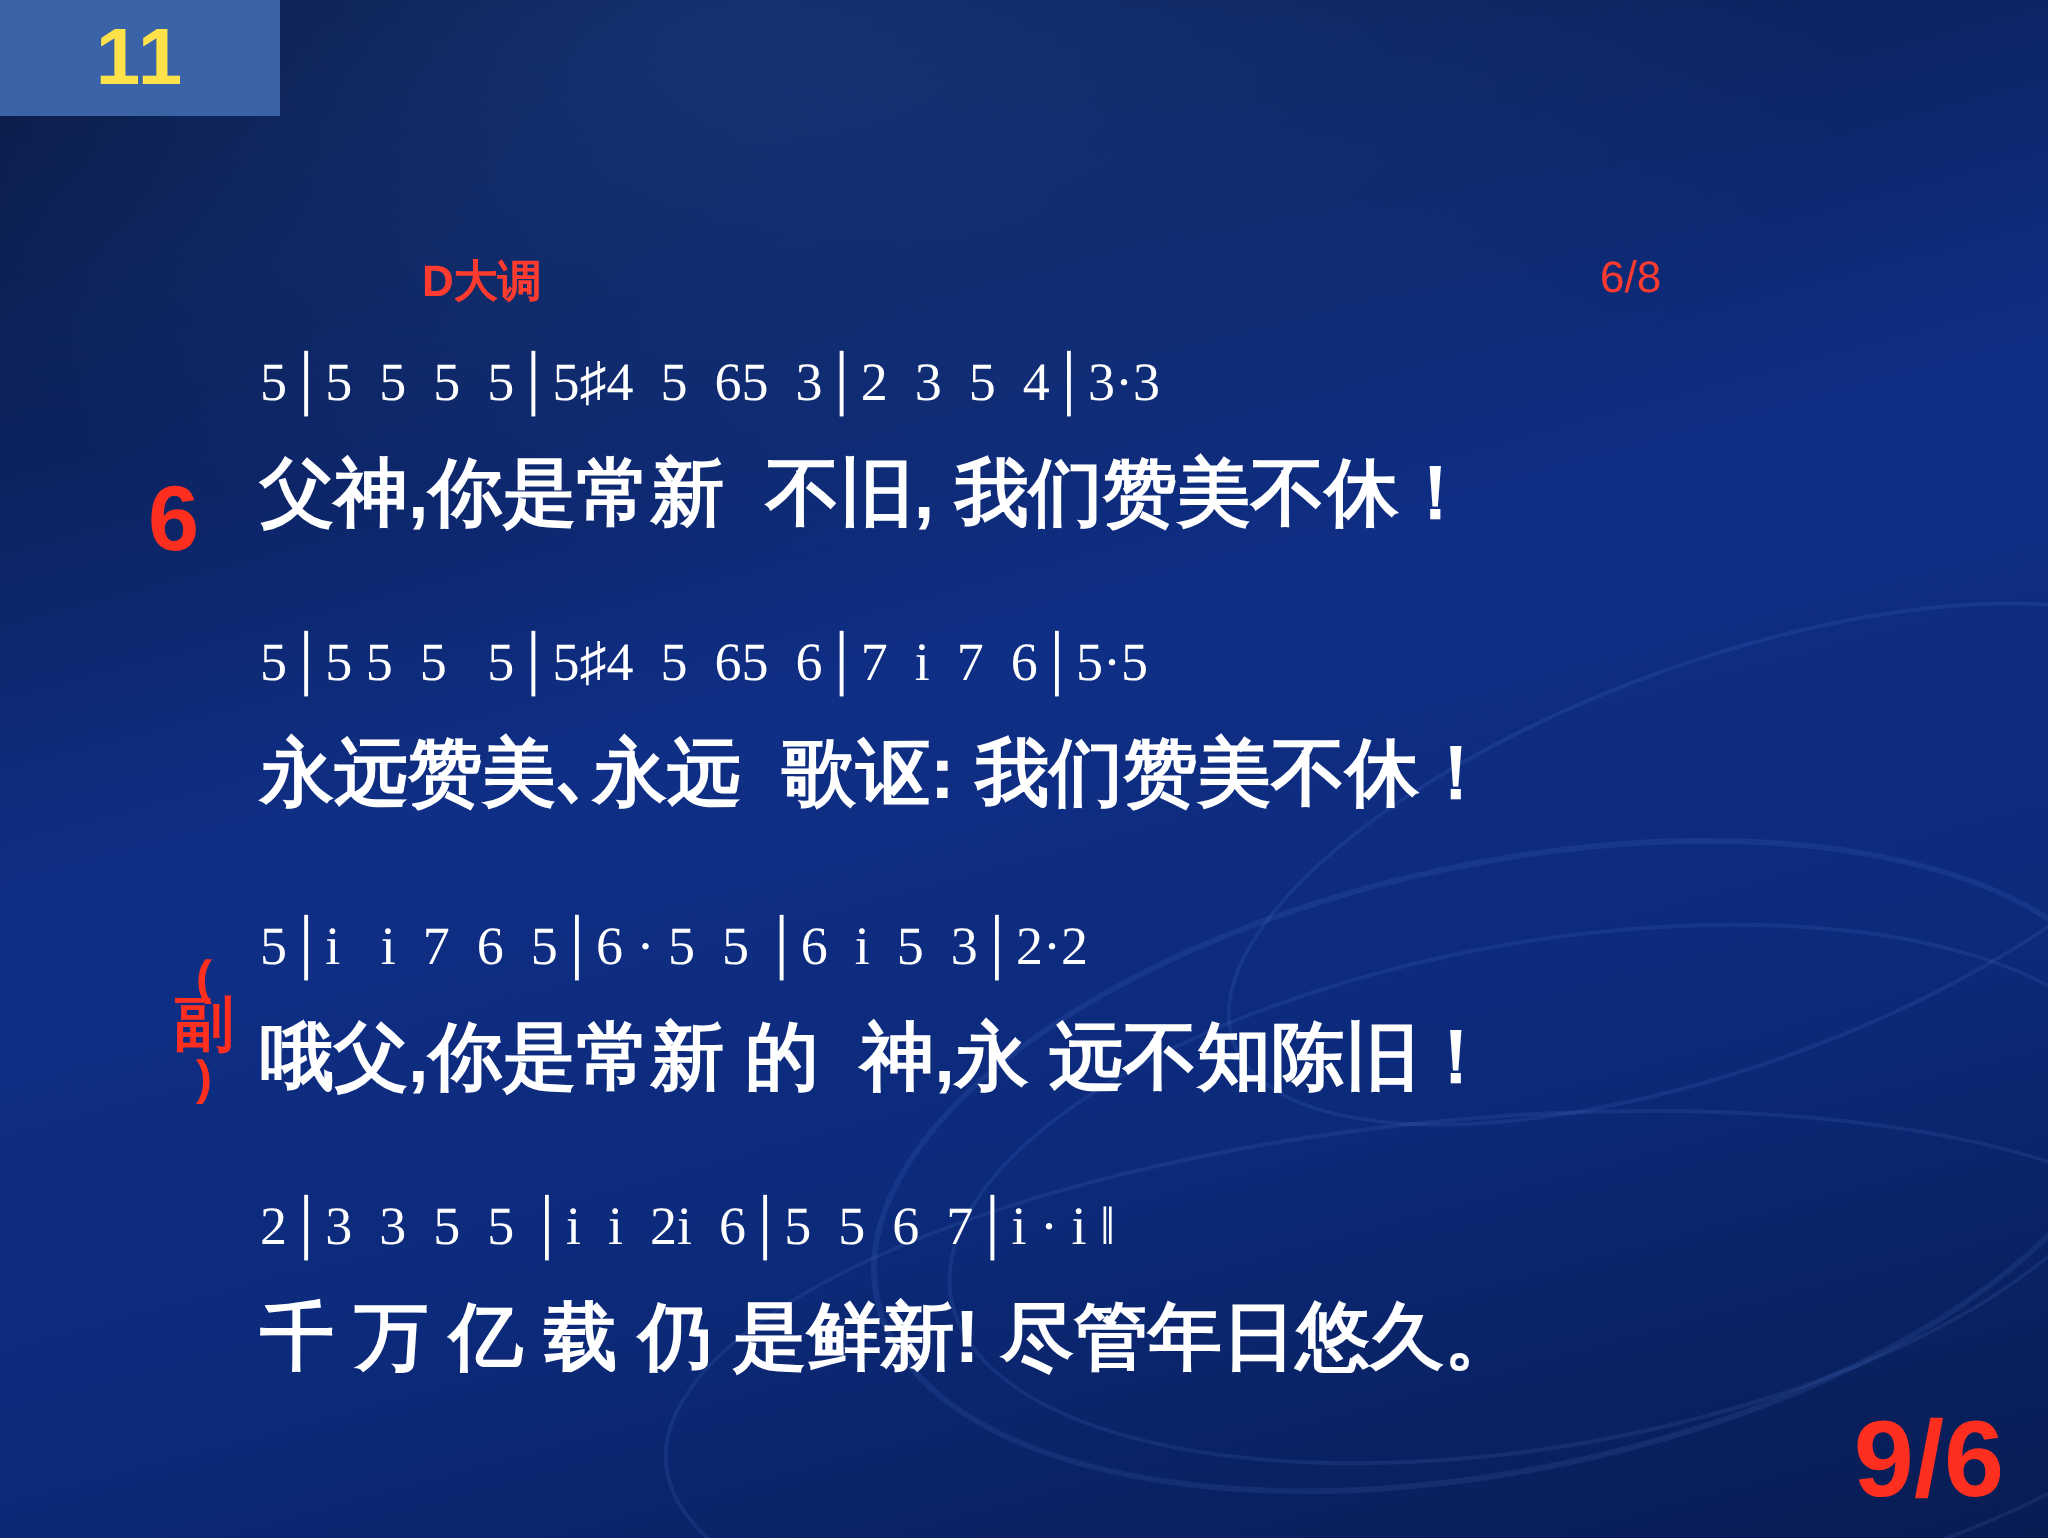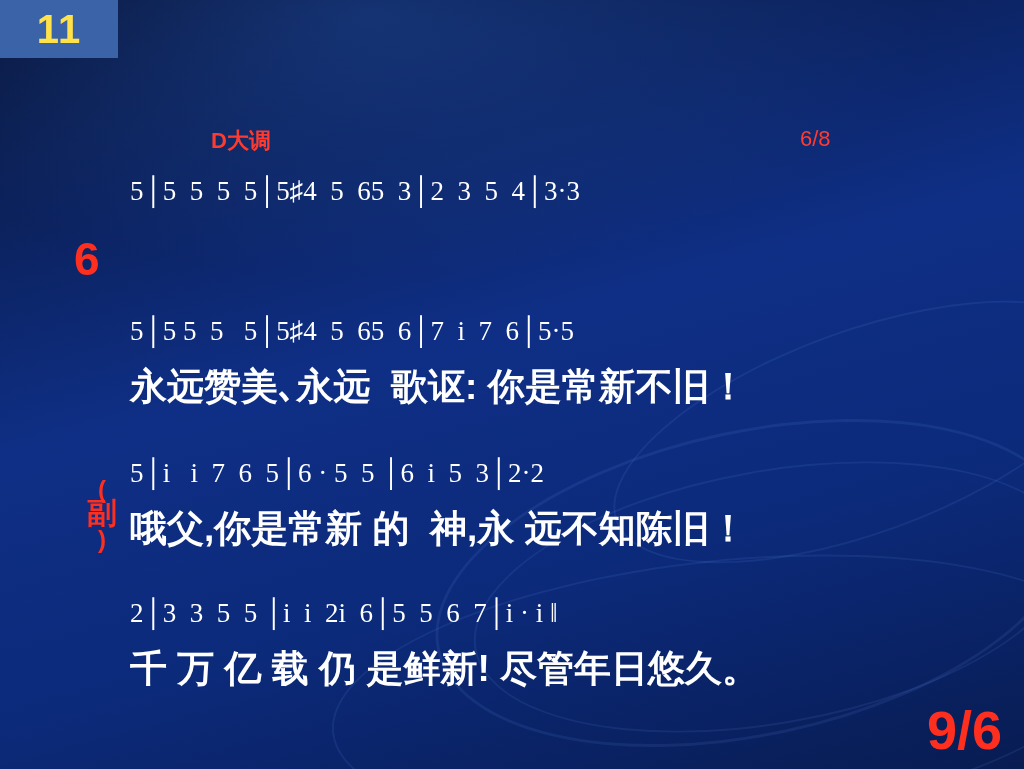--- a/index.html
+++ b/index.html
@@ -26,21 +26,21 @@
   }
   .swirl.s1 { left: 430px; top: 430px; width: 640px; height: 300px; border-width: 3px; transform: rotate(-12deg);}
   .swirl.s2 { left: 470px; top: 470px; width: 600px; height: 250px; border-width: 2px; transform: rotate(-10deg);}
   .swirl.s3 { left: 330px; top: 560px; width: 780px; height: 260px; border-width: 2px; transform: rotate(-6deg);}
   .swirl.s4 { left: 600px; top: 330px; width: 520px; height: 200px; border-width: 2px; transform: rotate(-20deg);}
 
   .corner-badge {
     position: absolute;
     left: 0;
     top: 0;
-    width: 118px;
+    width: 140px;
     height: 58px;
     background: #3a63a8;
     color: #ffe14a;
     font-size: 40px;
     line-height: 58px;
     text-align: center;
     font-weight: bold;
     letter-spacing: 1px;
   }
   .title {
@@ -147,25 +147,26 @@
   <div class="big-six">6</div>
 
   <div class="refrain-mark">
     <span class="paren">(</span>
     <span class="ch">副</span>
     <span class="paren">)</span>
   </div>
 
   <div class="line-block b1">
     <div class="notes">5│5  5  5  5│5♯4  5  65  3│2  3  5  4│3·3</div>
+    <div class="lyrics">父神,你是常新  不旧, 我们赞美不休！</div>
   </div>
 
   <div class="line-block b2">
     <div class="notes">5│5 5  5   5│5♯4  5  65  6│7  i  7  6│5·5</div>
-    <div class="lyrics">永远赞美､永远  歌讴: 你是常新不旧！</div>
+    <div class="lyrics">永远赞美､永远  歌讴: 我们赞美不休！</div>
   </div>
 
   <div class="line-block b3">
     <div class="notes">5│i   i  7  6  5│6 · 5  5 │6  i  5  3│2·2</div>
     <div class="lyrics">哦父,你是常新 的  神,永 远不知陈旧！</div>
   </div>
 
   <div class="line-block b4">
     <div class="notes">2│3  3  5  5 │i  i  2i  6│5  5  6  7│i · i ‖</div>
     <div class="lyrics">千 万 亿 载 仍 是鲜新! 尽管年日悠久。</div>

